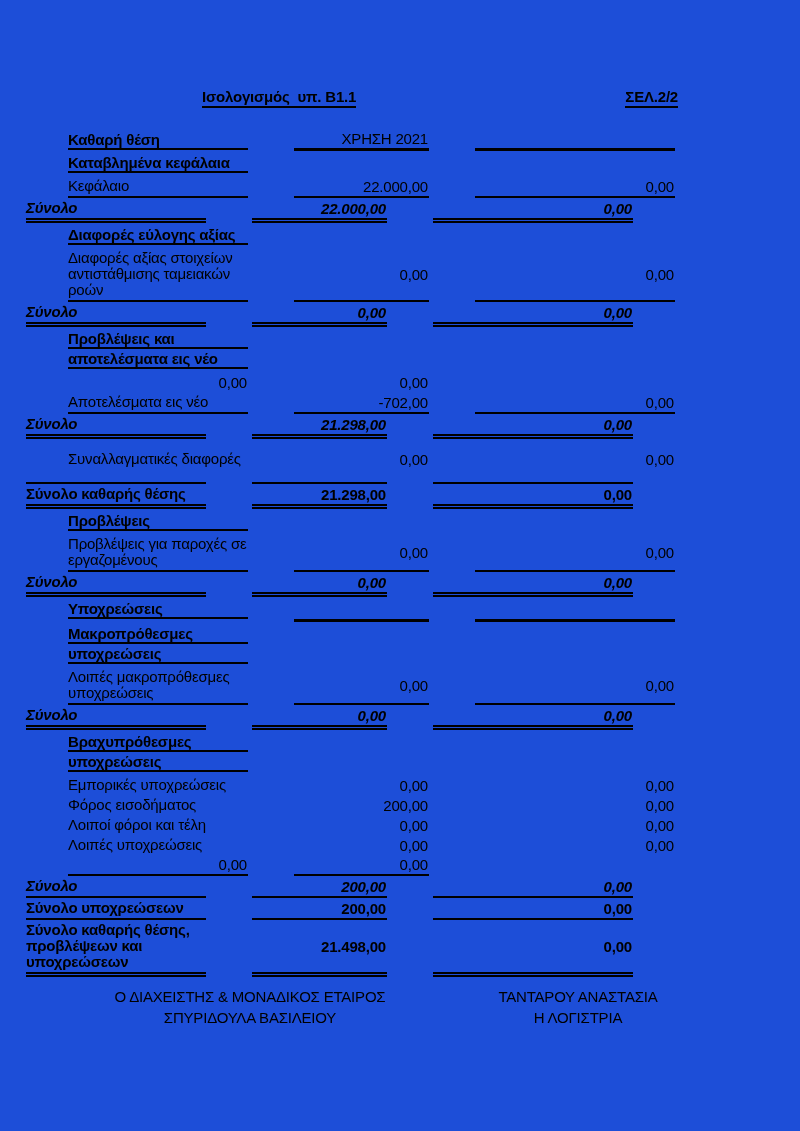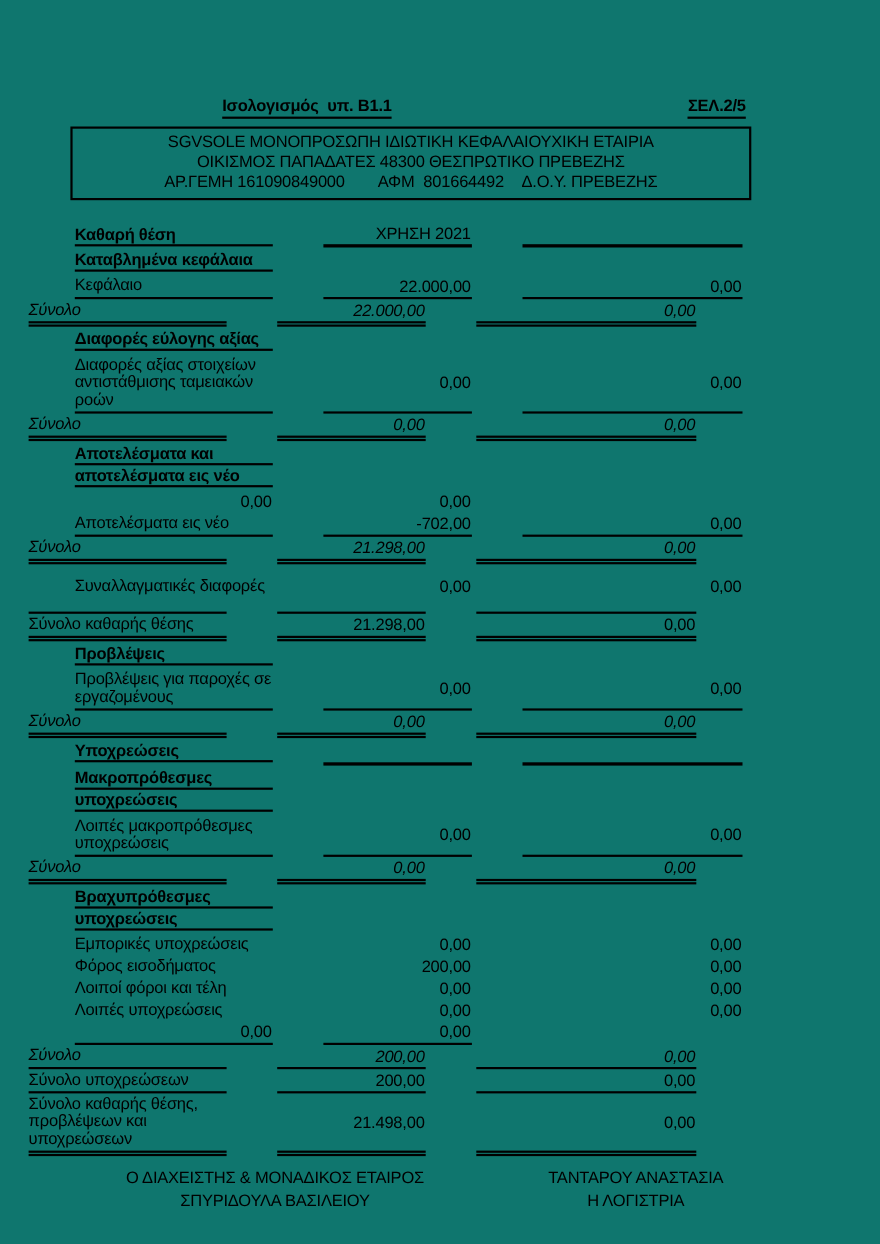--- a/index.html
+++ b/index.html
@@ -2,21 +2,21 @@
 <html><head>
 <meta charset="utf-8">
 <style>
   html,body { margin:0; padding:0; background:#ffffff; }
   body {
     width:800px; height:1131px;
     font-family:"Liberation Sans","DejaVu Sans",sans-serif;
     color:#000; font-size:15px; letter-spacing:-0.2px;
     overflow:hidden;
   }
-  .page { position:relative; width:800px; height:1131px; background:#0f766e; }
+  .page { position:relative; width:800px; height:1131px; background:#1d4ed8; }
 
   
   .title-row { display:flex; justify-content:space-between; align-items:flex-end;
                padding:88px 122px 0 202px; }
   .doc-title, .page-label { font-weight:bold; border-bottom:2px solid #000; padding-bottom:1px; white-space:pre; }
 
   
   .company-box { margin:7px 0 0 64px; width:611px; border:2px solid #000;
                  text-align:center; line-height:18px; padding:4px 2px 5px; }
   .box-line3 { display:flex; justify-content:center; gap:16px; }
@@ -36,21 +36,21 @@
   .r-head { min-height:19px; }
   .r-head .c1 { justify-content:center; padding-bottom:0; }
   .r-head .c2, .r-head .c3 { border-bottom:3px solid #000; align-items:center; }
 
   .r-sec { min-height:21px; }
   .r-sec .c1 { justify-content:flex-start; padding-top:3px; }
   .thick-b .c2, .thick-b .c3 { border-bottom:3px solid #000; }
 
   .r-item { min-height:20px; }
 
-  .r-tot { min-height:21px; font-weight:normal;padding-left:26px; }
+  .r-tot { min-height:21px; font-weight:bold;padding-left:26px; }
   .t-italic { font-style:italic; }
 
   .line-b > div { border-bottom:2px solid #000; }
   .dbl-b  > div { border-bottom:5px double #000; }
   .line-t > div { border-top:2px solid #000000; }
 
   .spacer { width:100%; }
 
   
   .sigs { display:flex; margin-top:9px; }
@@ -58,32 +58,23 @@
   .sig-left  { margin-left:104px; width:292px; }
   .sig-right { margin-left:66px;  width:232px; }
 </style>
 </head>
 <body>
 
 <div class="page">
 
   <div class="title-row">
     <span class="doc-title">Ισολογισμός  υπ. Β1.1</span>
-    <span class="page-label">ΣΕΛ.2/5</span>
+    <span class="page-label">ΣΕΛ.2/2</span>
   </div>
 
-  <div class="company-box">
-    <div>SGVSOLE ΜΟΝΟΠΡΟΣΩΠΗ ΙΔΙΩΤΙΚΗ ΚΕΦΑΛΑΙΟΥΧΙΚΗ ΕΤΑΙΡΙΑ</div>
-    <div>ΟΙΚΙΣΜΟΣ ΠΑΠΑΔΑΤΕΣ 48300 ΘΕΣΠΡΩΤΙΚΟ ΠΡΕΒΕΖΗΣ</div>
-    <div class="box-line3">
-      <span class="gemi">ΑΡ.ΓΕΜΗ 161090849000</span>
-      <span>ΑΦΜ  801664492</span>
-      <span>Δ.Ο.Υ. ΠΡΕΒΕΖΗΣ</span>
-    </div>
-  </div>
 
   <div class="sheet">
     <div class="row r-head">
       <div class="c1">
         <span class="u">Καθαρή θέση</span>
       </div>
       <div class="c2">
         <span>ΧΡΗΣΗ 2021</span>
       </div>
       <div class="c3"></div>
@@ -142,21 +133,21 @@
           </div>
           <div class="c2">
             <span>0,00</span>
           </div>
           <div class="c3">
             <span>0,00</span>
           </div>
         </div>
         <div class="row r-sec">
           <div class="c1">
-            <span class="u">Αποτελέσματα και</span>
+            <span class="u">Προβλέψεις και</span>
             <span class="u">αποτελέσματα εις νέο</span>
           </div>
           <div class="c2"></div>
           <div class="c3"></div>
         </div>
         <div class="row r-item">
           <div class="c2">
             <span>0,00</span>
           </div>
           <div class="c3">

